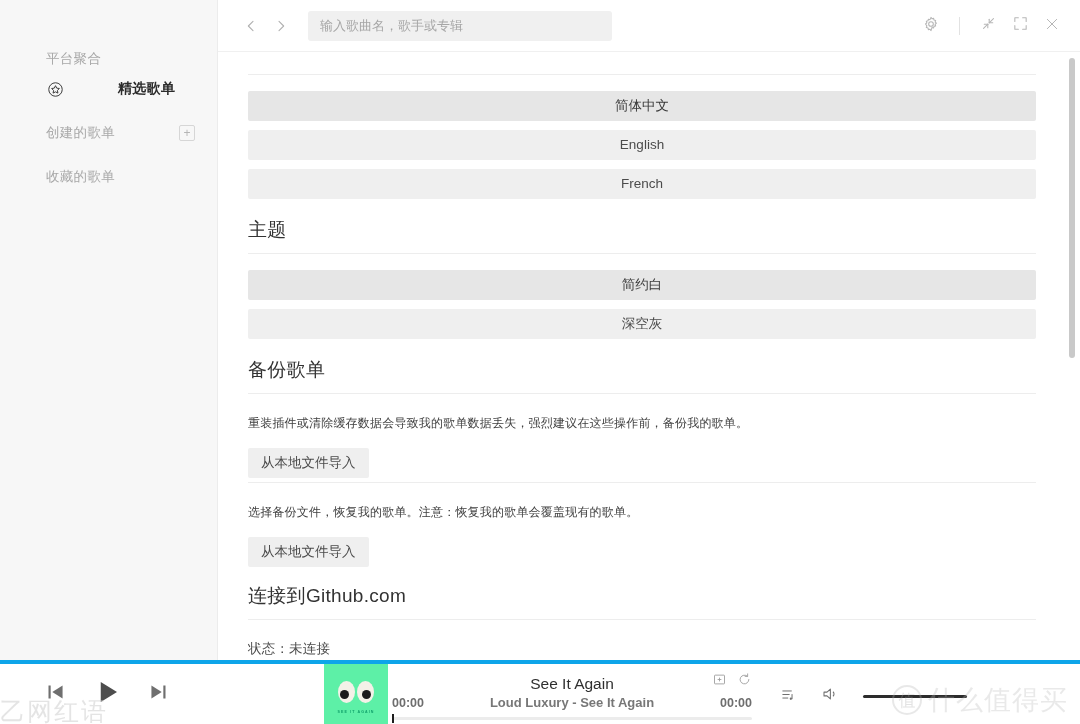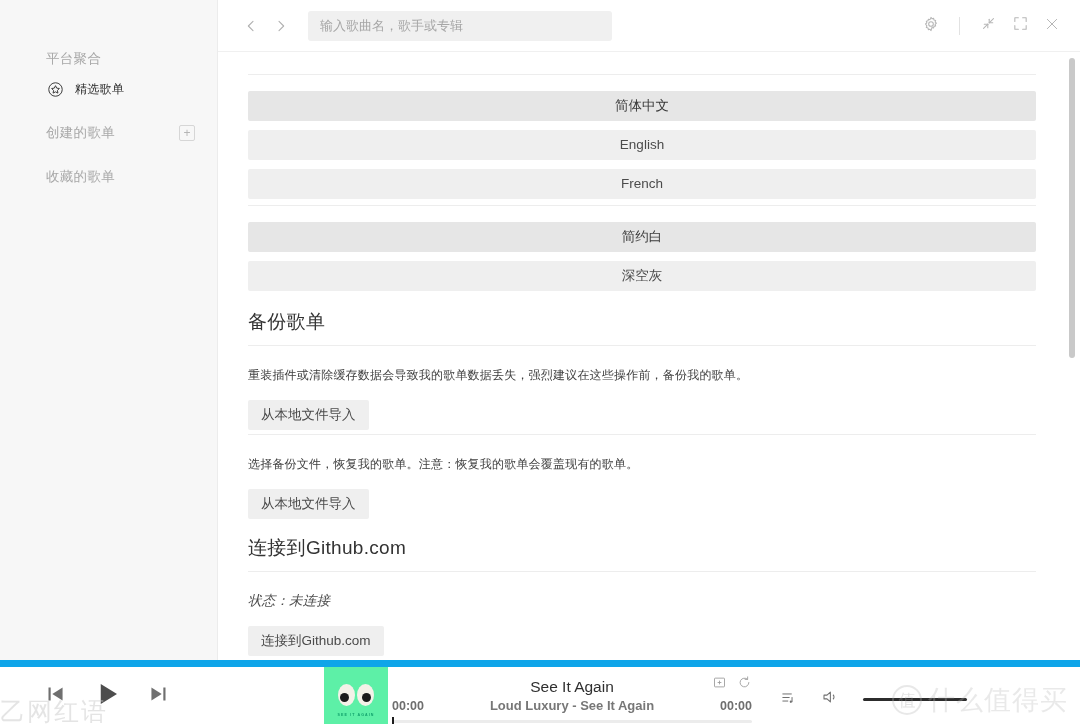--- a/index.html
+++ b/index.html
@@ -47,22 +47,23 @@
   }
   .side-row {
     height: 34px;
     display: flex;
     align-items: center;
     padding: 0 18px 0 26px;
     position: relative;
   }
   .side-row.active .side-label {
     color: #2b2b2b;
-    font-weight: normal;
-    font-size: 12px;
+    font-weight: bold;
+    font-size: 14px;
+    margin-left: 43px;
   }
   .side-icon {
     width: 18px; height: 18px;
     margin-right: 11px;
     display: inline-flex;
     align-items: center; justify-content: center;
     color: #3a3a3a;
   }
   .side-label {
     font-size: 13.5px;
@@ -190,41 +191,40 @@
     color: #404040;
     padding: 18px 0 2px 0;
     line-height: 22px;
     letter-spacing: .2px;
   }
   .status-line {
     font-size: 13.5px;
     color: #4d4d4d;
     padding: 20px 0 4px 0;
     letter-spacing: .2px;
-    font-style: italic;
   }
   .action-row { padding: 12px 0 4px 0; }
 
   
   .vscroll {
     position: absolute;
     right: 5px;
     top: 6px;
     width: 6px;
     height: 300px;
     background: #c9c9c9;
     border-radius: 3px;
   }
 
   
   .player {
     height: 64px;
     min-height: 64px;
     background: #ffffff;
-    border-top: 7px solid #0ea5e9;
+    border-top: 4px solid #0ea5e9;
     display: flex;
     align-items: center;
     position: relative;
   }
   .transport {
     display: flex;
     align-items: center;
     gap: 24px;
     padding-left: 42px;
     color: #707070;
@@ -493,20 +493,21 @@
 
         <div class="settings-inner">
 
           <div class="sec-rule"></div>
           <div class="btn-row">
             <button class="chip selected">简体中文</button>
             <button class="chip">English</button>
             <button class="chip">French</button>
           </div>
 
+          <div class="sec-title">主题</div>
           <div class="sec-rule"></div>
           <div class="btn-row">
             <button class="chip selected">简约白</button>
             <button class="chip">深空灰</button>
           </div>
 
           <div class="sec-title">备份歌单</div>
           <div class="sec-rule"></div>
           <div class="desc">重装插件或清除缓存数据会导致我的歌单数据丢失，强烈建议在这些操作前，备份我的歌单。</div>
           <div class="action-row">

